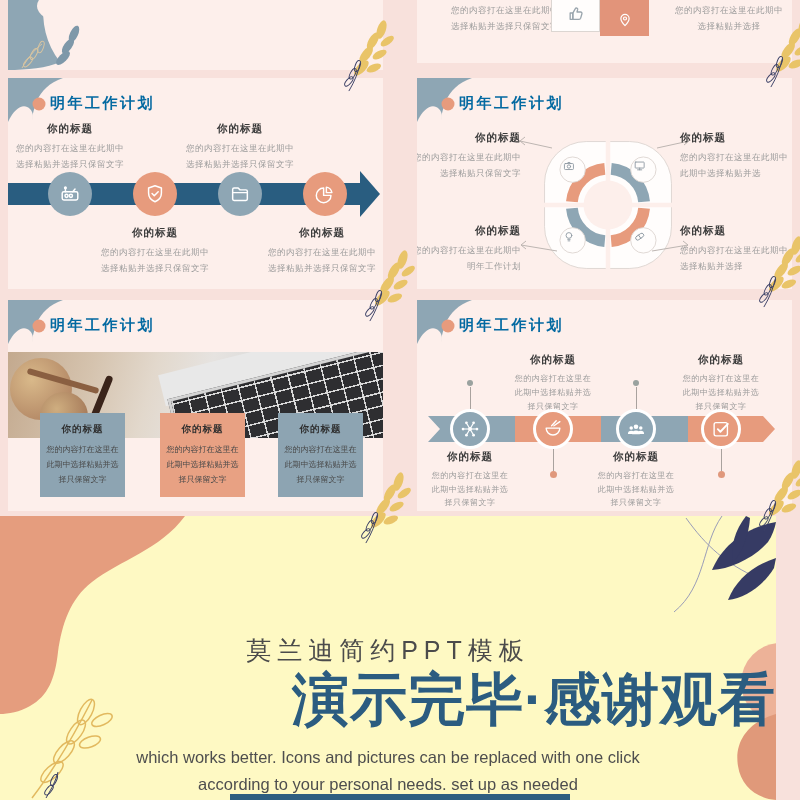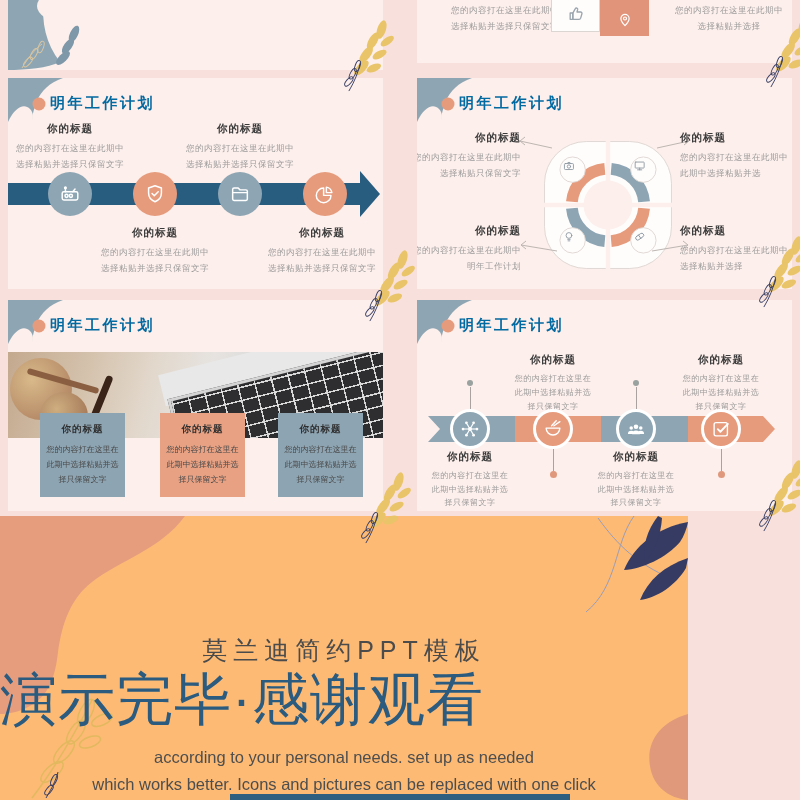--- a/index.html
+++ b/index.html
@@ -5,21 +5,21 @@
   html,body{margin:0;padding:0}
   .page{position:relative;width:800px;height:800px;background:#f8e1dc;overflow:hidden;
         font-family:"Liberation Sans","DejaVu Sans",sans-serif}
   .slide{position:absolute;background:#fdefeb;overflow:hidden}
   .sl-1l{left:8px;top:0;width:375px;height:70px}
   .sl-1r{left:417px;top:0;width:375px;height:63px}
   .sl-2l{left:8px;top:78px;width:375px;height:211px}
   .sl-2r{left:417px;top:78px;width:375px;height:211px}
   .sl-3l{left:8px;top:300px;width:375px;height:211px}
   .sl-3r{left:417px;top:300px;width:375px;height:211px}
-  .sl-close{left:0;top:516px;width:688px;height:284px;background:#fdba74}
+  .sl-close{left:0;top:516px;width:776px;height:284px;background:#fef9c3}
   .corner{position:absolute;left:0;top:0;width:56px;height:44px}
   .s-title{position:absolute;left:42px;top:16px;font-size:15px;font-weight:bold;color:#0369a1;letter-spacing:2.5px}
   .t-blk{position:absolute;text-align:center}
   .t-blk .tt{font-size:10.5px;font-weight:bold;color:#3a3a3a;letter-spacing:1px;margin-bottom:5px}
   .t-blk .bl{display:block;font-size:8.5px;color:#9b9b9b;line-height:1.85;letter-spacing:.5px}
   
   .band{position:absolute;left:0;top:105px;width:352px;height:22px;background:#295d80}
   .band-head{position:absolute;left:352px;top:93px;width:0;height:0;
              border-left:20px solid #295d80;border-top:23px solid transparent;border-bottom:23px solid transparent}
   .tl-c{position:absolute;top:94px;width:44px;height:44px;border-radius:50%;display:flex;align-items:center;justify-content:center}
@@ -60,21 +60,21 @@
   .ch-t .bl{font-size:8px;line-height:1.75}
   .ch-b .bl{font-size:8px;line-height:1.7}
   
   .fr-t{position:absolute;top:2px;width:120px;text-align:center;font-size:8.5px;color:#9b9b9b;line-height:1.9;letter-spacing:.5px}
   .fr-box{position:absolute;top:-28px;width:49px;height:60px;display:flex;align-items:flex-end;justify-content:center;
           padding-bottom:7px;box-sizing:border-box}
   .fb-white{left:134px;background:#fffdfc;border:1px solid #dcd6d2}
   .fb-orange{left:183px;background:#e2947a;height:64px}
   
   .cl-sub{position:absolute;left:0;top:118px;width:100%;text-align:center;font-size:25px;color:#4b4b4b;letter-spacing:6px}
-  .cl-title{position:absolute;left:0;top:146px;width:100%;text-align:left;font-size:57px;font-weight:normal;
+  .cl-title{position:absolute;left:0;top:146px;width:100%;text-align:right;font-size:57px;font-weight:bold;
             color:#2b5c80;letter-spacing:1px}
   .cl-en{position:absolute;left:0;top:228px;width:100%;text-align:center;font-size:16.5px;color:#4e4e4e;line-height:1.62}
   .cl-bar{position:absolute;left:230px;top:278px;width:340px;height:6px;background:#2e5e80}
   .peach-circle{position:absolute;left:741px;top:127px;width:80px;height:80px;border-radius:50%;background:#edb298}
   .leafpos{position:absolute;width:58px;height:72px;z-index:5}
   .ic{display:block}
 </style>
 </head>
 <body>
 
@@ -449,22 +449,22 @@
       <g fill="none" stroke="#3b4066" stroke-width="1">
         <path d="M34,114 C40,104 44,96 46,88"></path>
         <ellipse cx="42" cy="96" rx="2.5" ry="6" transform="rotate(25 42 96)"></ellipse>
         <ellipse cx="37" cy="106" rx="2.5" ry="6" transform="rotate(38 37 106)"></ellipse>
       </g>
     </svg>
 
     <div class="cl-sub">莫兰迪简约PPT模板</div>
     <div class="cl-title">演示完毕·感谢观看</div>
     <div class="cl-en">
+      <span style="display:block">which works better. Icons and pictures can be replaced with one click</span>
       <span style="display:block">according to your personal needs. set up as needed</span>
-      <span style="display:block">which works better. Icons and pictures can be replaced with one click</span>
     </div>
     <div class="cl-bar"></div>
   </div>
 
   <svg class="leafpos" style="left:341px;top:20px">
       <use href="#leaf-deco"></use>
     </svg>
   <svg class="leafpos" style="left:763px;top:16px">
       <use href="#leaf-deco"></use>
     </svg>

